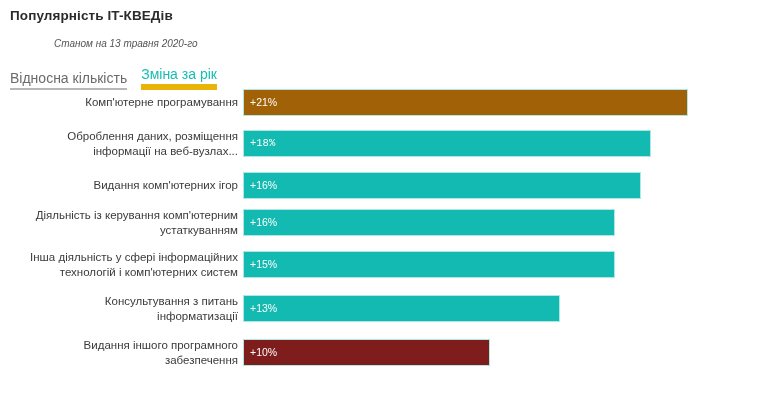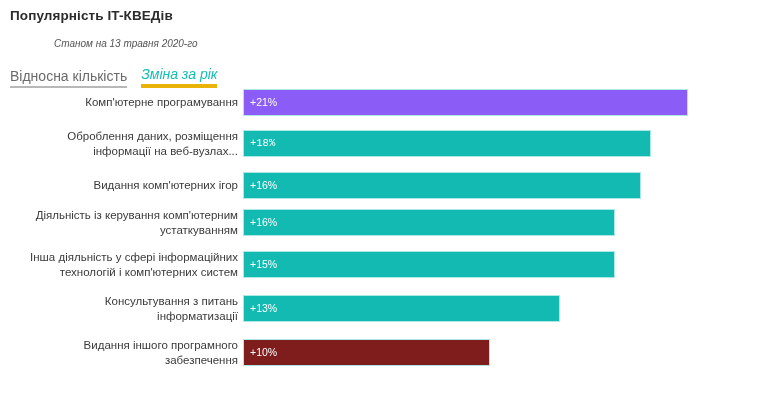--- a/index.html
+++ b/index.html
@@ -52,22 +52,21 @@
     padding-bottom: 2px;
     cursor: pointer;
     white-space: nowrap;
   }
   .tab-inactive {
     color: #6b6b6b;
     border-bottom: 2px solid #b8b8b8;
   }
   .tab-active {
     color: #16bdb4;
-    border-bottom: 4px solid #eab308;
-    font-style: italic;
+    border-bottom: 6px solid #eab308;
   }
   .plot {
     position: absolute;
     left: 0;
     top: 84px;
     width: 768px;
     height: 300px;
     margin-left: 16px;
   }
   .row {
@@ -113,21 +112,21 @@
   <div class="tabs">
     <div class="tab tab-inactive">Відносна кількість</div>
     <div class="tab tab-active">Зміна за рік</div>
   </div>
 
   <div class="plot">
       <div class="row" style="top: 6px;">
         <div class="row-label" style="top: 5px;">
           <div>Комп'ютерне програмування</div>
         </div>
-        <div class="bar" style="width: 443px; background: #8b5cf6;">
+        <div class="bar" style="width: 443px; background: #a16207;">
           <span class="bar-value">+21%</span>
         </div>
       </div>
       <div class="row" style="top: 47px;">
         <div class="row-label" style="top: -2px;">
           <div>Оброблення даних, розміщення</div>
           <div>інформації на веб-вузлах...</div>
         </div>
         <div class="bar" style="width: 406px; background: rgb(18, 186, 177); font-family: Liberation Mono, monospace;">
           <span class="bar-value">+18%</span>

